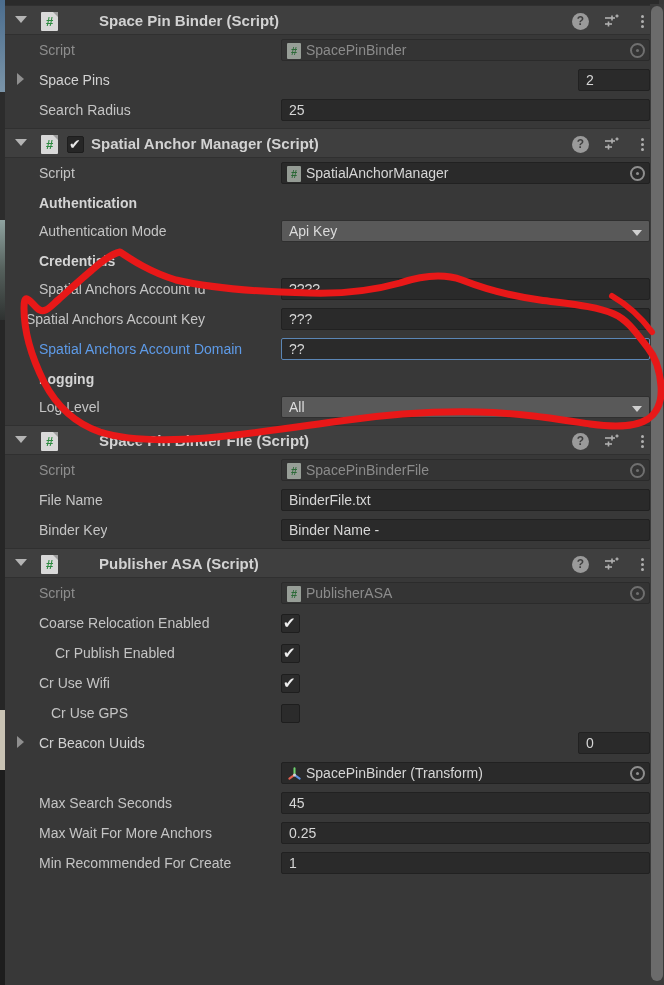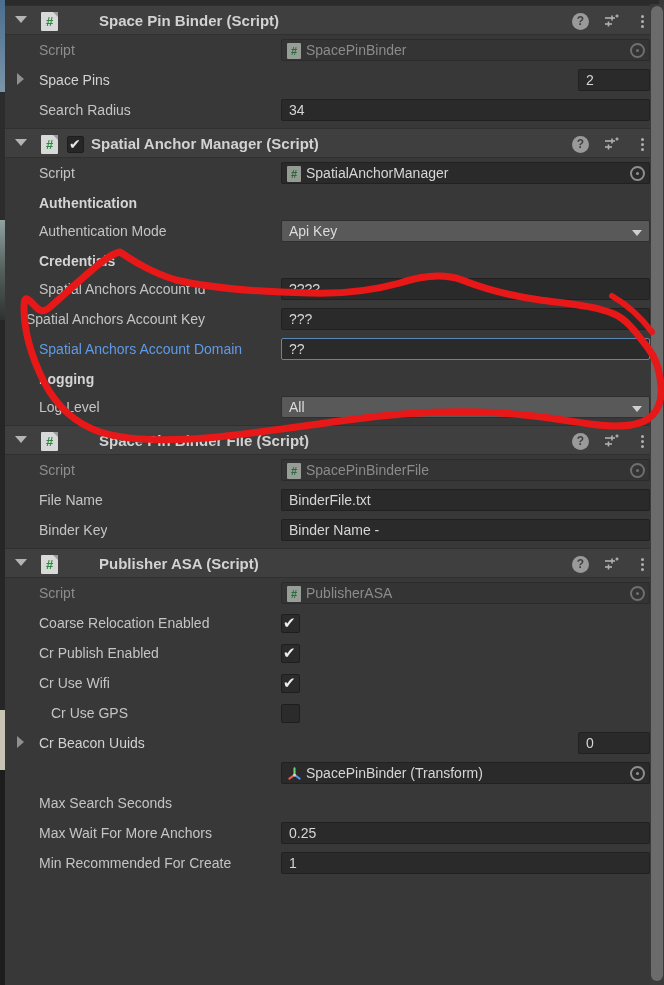--- a/index.html
+++ b/index.html
@@ -213,21 +213,21 @@
           <div class="lbl dim" style="left: 34px; max-width: 240px;">Script</div>
           <div class="field objref dimtext" style="left: 276px; width: 369px;"><span class="obj-script-icon"></span><span>SpacePinBinder</span><span class="pick-dot dim"></span></div>
         </div>
         <div class="row" style="top: 65px;">
           <div class="foldout closed"></div>
           <div class="lbl bold" style="left: 34px; max-width: 300px;">Space Pins</div>
           <div class="field" style="left: 573px; width: 72px;">2</div>
         </div>
         <div class="row" style="top: 95px;">
           <div class="lbl" style="left: 34px; max-width: 240px;">Search Radius</div>
-          <div class="field" style="left: 276px; width: 369px;">34</div>
+          <div class="field" style="left: 276px; width: 369px;">25</div>
         </div>
         <div class="comp-header" style="top: 128px;">
           <div class="foldout"></div>
           <div class="script-icon"></div>
           <div class="hdr-check on"></div>
           <div class="comp-title t-check">Spatial Anchor Manager (Script)</div>
           <div class="hdr-icons">
             <span class="ic ic-help"></span>
             <span class="ic ic-preset">
               <svg width="17" height="17" viewBox="0 0 17 17">
@@ -342,21 +342,21 @@
         </div>
         <div class="row" style="top: 578px;">
           <div class="lbl dim" style="left: 34px; max-width: 240px;">Script</div>
           <div class="field objref dimtext" style="left: 276px; width: 369px;"><span class="obj-script-icon"></span><span>PublisherASA</span><span class="pick-dot dim"></span></div>
         </div>
         <div class="row" style="top: 608px;">
           <div class="lbl" style="left: 34px; max-width: 240px;">Coarse Relocation Enabled</div>
           <div class="cbox on"></div>
         </div>
         <div class="row" style="top: 638px;">
-          <div class="lbl" style="left: 34px; max-width: 240px; text-align: right;">Cr Publish Enabled</div>
+          <div class="lbl" style="left: 50px; max-width: 240px; text-align: right;">Cr Publish Enabled</div>
           <div class="cbox on"></div>
         </div>
         <div class="row" style="top: 668px;">
           <div class="lbl" style="left: 34px; max-width: 240px;">Cr Use Wifi</div>
           <div class="cbox on"></div>
         </div>
         <div class="row" style="top: 698px;">
           <div class="lbl" style="left: 46px; max-width: 240px; text-align: center;">Cr Use GPS</div>
           <div class="cbox"></div>
         </div>
@@ -368,20 +368,21 @@
         <div class="row" style="top: 758px;">
           <div class="field objref" style="left: 276px; width: 369px;"><svg class="obj-xform-icon" viewBox="0 0 16 16">
               <path d="M8 9 L8 2" stroke="#6fd36f" stroke-width="2.2" stroke-linecap="round"></path>
               <path d="M8 9 L2.5 13" stroke="#e06050" stroke-width="2.2" stroke-linecap="round"></path>
               <path d="M8 9 L13.5 13" stroke="#5b8fe0" stroke-width="2.2" stroke-linecap="round"></path>
               <circle cx="8" cy="9" r="1.6" fill="#cfcfcf"></circle>
             </svg><span>SpacePinBinder (Transform)</span><span class="pick-dot"></span></div>
         </div>
         <div class="row" style="top: 788px;">
           <div class="lbl" style="left: 34px; max-width: 240px;">Max Search Seconds</div>
+          <div class="field" style="left: 276px; width: 369px;">45</div>
         </div>
         <div class="row" style="top: 818px;">
           <div class="lbl" style="left: 34px; max-width: 240px;">Max Wait For More Anchors</div>
           <div class="field" style="left: 276px; width: 369px;">0.25</div>
         </div>
         <div class="row" style="top: 848px;">
           <div class="lbl" style="left: 34px; max-width: 240px;">Min Recommended For Create</div>
           <div class="field" style="left: 276px; width: 369px;">1</div>
         </div>
       </div>

